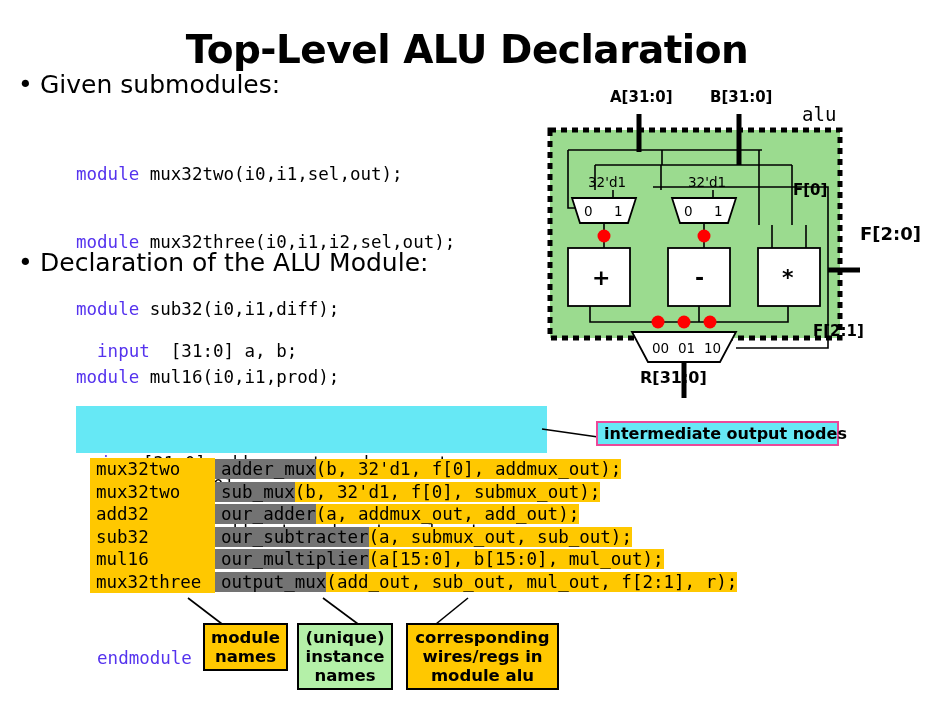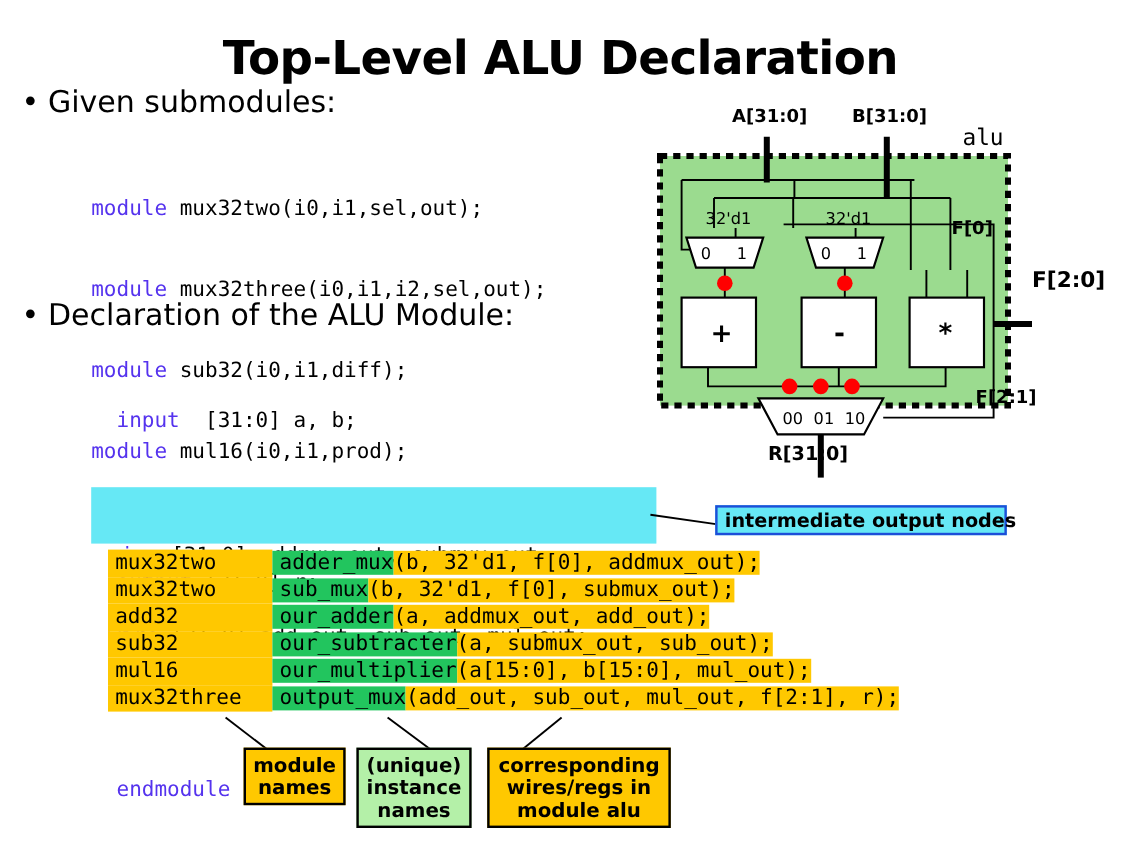--- a/index.html
+++ b/index.html
@@ -29,37 +29,37 @@
   }
   .kw{color:#5533ee;}
 
   
   #wire-block-bg{
     position:absolute;background:#66e8f5;
   }
   #inst-rows{position:absolute;}
   .inst-row{height:22.5px;white-space:pre;font-family:"DejaVu Sans Mono","Liberation Mono",monospace;
             font-size:17.5px;line-height:22.5px;}
-  .col-mod{display:inline-block;background:#ffc800;width:137px;padding-left:6px;box-sizing:border-box;}
-  .col-inst{background:#22c55e;padding:0 0 0 6px;}
+  .col-mod{display:inline-block;background:#ffc800;width:125px;padding-left:6px;box-sizing:border-box;}
+  .col-inst{background:#737373;padding:0 0 0 6px;}
   .col-args{background:#ffc800;}
 
   
   .legend-box{
     position:absolute;border:2px solid #000;box-sizing:border-box;
     font-family:"DejaVu Sans",sans-serif;font-size:16.5px;font-weight:bold;
     line-height:19px;text-align:center;color:#000;
     display:flex;align-items:center;justify-content:center;
   }
   .legend-yellow{background:#ffc800;}
   .legend-green{background:#b4f0a8;}
 
   
   #callout{
-    position:absolute;border:2px solid #1d4ed8;background:#66e8f5;
+    position:absolute;border:2px solid #ec4899;background:#66e8f5;
     font-family:"DejaVu Sans",sans-serif;font-weight:bold;font-size:16px;
     color:#000;display:flex;align-items:center;padding:0 6px;box-sizing:border-box;
     white-space:nowrap;
   }
   #callout .reddot{
     width:11px;height:11px;border-radius:50%;background:#f00;display:inline-block;
     margin-left:1px;
   }
 
   

